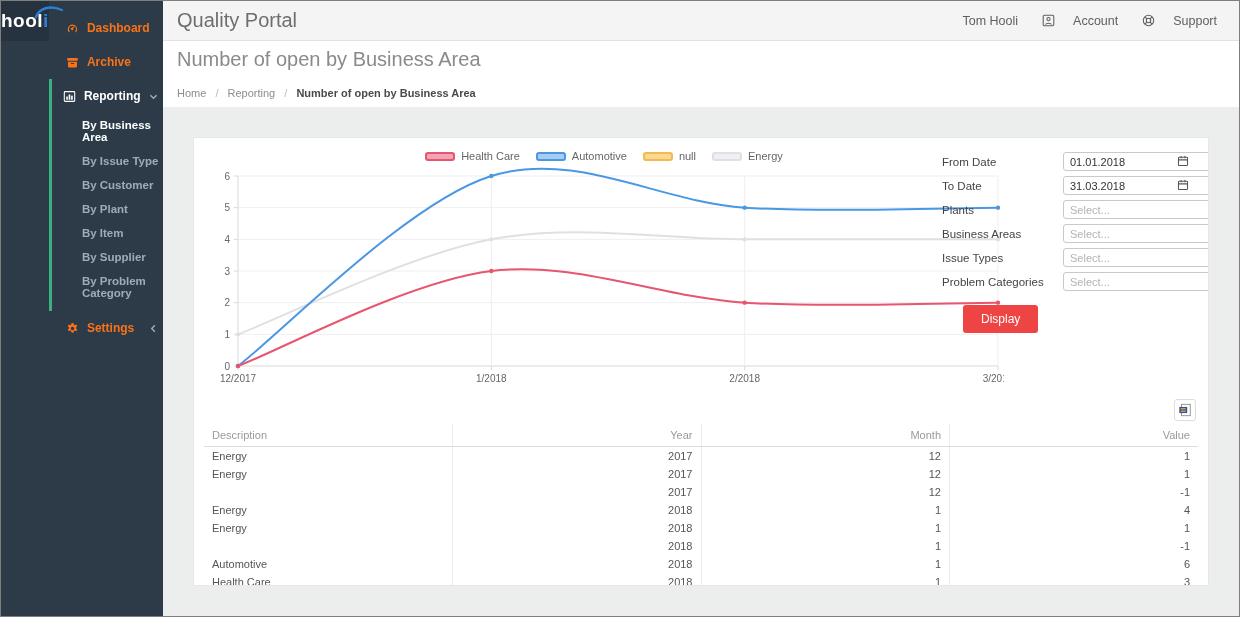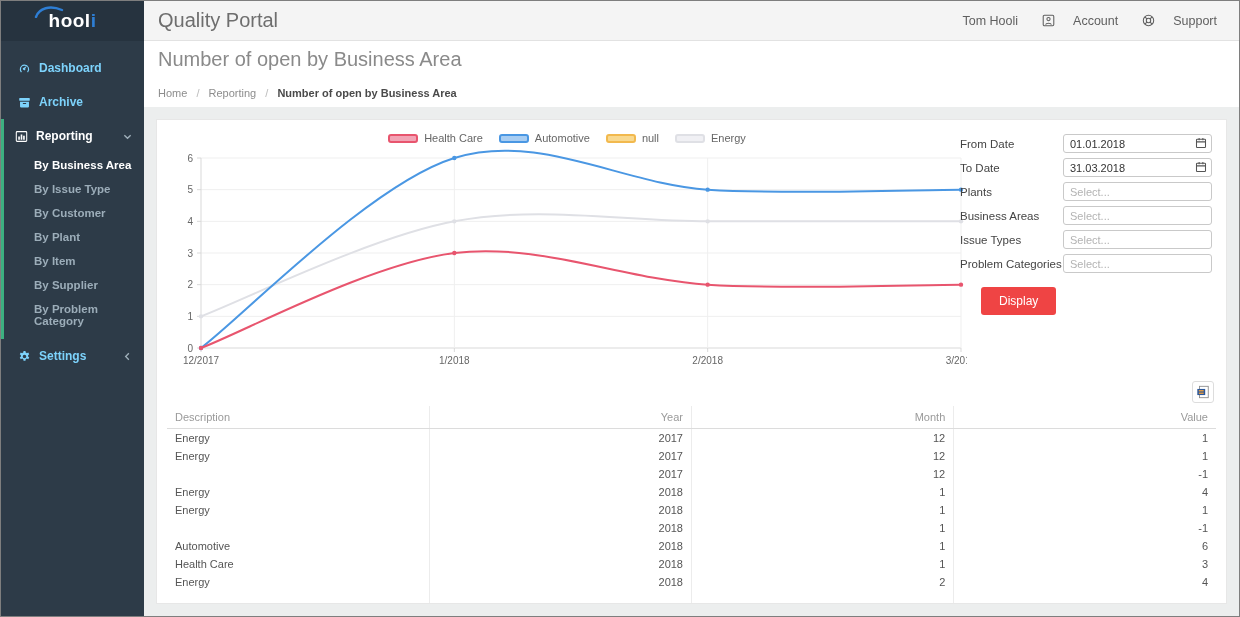--- a/index.html
+++ b/index.html
@@ -4,30 +4,30 @@
 <style>
   * { box-sizing: border-box; margin: 0; padding: 0; }
   html,body { width:1240px; height:617px; }
   body {
     font-family:"Liberation Sans","DejaVu Sans",sans-serif;
     background:#eceeee; border:1px solid #7e7e7e; overflow:hidden;
   }
   .app { display:flex; height:100%; }
 
   
-  .sidebar { width:143px; flex-shrink:0; background:#2d3b48; display:flex; flex-direction:column; }
+  .sidebar { width:162px; flex-shrink:0; background:#2d3b48; display:flex; flex-direction:row; }
   .logo { height:40px; background:#26333f; color:#fff; display:flex; align-items:center; justify-content:center;
           font-size:19px; font-weight:bold; letter-spacing:.5px; position:relative; cursor:pointer; }
   .logo-swoosh { position:absolute; left:33px; top:5px; }
   .logo-i { color:#2e7ed4; }
   .nav { padding-top:10px; font-size:12px; }
   .nav-group { border-left:3px solid transparent; }
   .nav-group.active { border-left-color:#3db081; }
   .nav-item { display:flex; align-items:center; gap:8px; padding:10px 12px 10px 14px; font-weight:bold;
-              color:#7dd3fc; cursor:pointer; }
+              color:#f97316; cursor:pointer; }
   .nav-group.active > .nav-item { color:#fff; padding-left:11px; }
   .nav-item svg.mi { flex-shrink:0; }
   .chev { margin-left:auto; color:#9fb0ba; }
   .sub { padding:0 0 6px; }
   .sub-item { padding:6px 10px 6px 33px; font-size:11.5px; font-weight:bold; color:#9cadb9; cursor:pointer; }
   .nav-group.active .sub-item { padding-left:30px; }
   .sub-item.active { color:#ffffff; }
 
   
   .main { flex:1; min-width:0; display:flex; flex-direction:column; }
@@ -38,37 +38,37 @@
   .entry { display:flex; align-items:center; gap:18px; cursor:pointer; }
   .user { cursor:pointer; }
 
   .pagehead { background:#fff; padding:7px 14px 8px; flex-shrink:0; }
   .page-title { font-size:20px; color:#8a8a8a; }
   .crumbs { margin-top:16px; font-size:11px; color:#8d8d8d; }
   .crumbs .sep { margin:0 6px; color:#bcbcbc; }
   .crumbs .link { cursor:pointer; }
   .crumbs .last { color:#4a4a4a; font-weight:bold; }
 
-  .content { flex:1; padding:12px; overflow:hidden; }
+  .content { flex:1; padding:30px; overflow:hidden; }
   .card { background:#fff; border:1px solid #e7e7e7; height:100%; padding:10px 10px 4px; position:relative; overflow:hidden; }
 
   
   .chart-zone { width:800px; }
   .legend { display:flex; justify-content:center; align-items:center; gap:16px; height:16px;
             font-size:11px; color:#666; margin-bottom:2px; }
   .legend-item { display:flex; align-items:center; gap:6px; cursor:pointer; }
   .legend-sw { width:30px; height:9px; border-radius:3px; border:2px solid; }
 
   
   .filters { position:absolute; top:14px; right:14px; width:252px; font-size:11.5px; color:#444; }
   .f-row { display:flex; align-items:center; margin-bottom:5px; }
   .f-label { width:103px; flex-shrink:0; }
   .f-ctrl { flex:1; position:relative; }
   .f-ctrl input { width:100%; height:19px; border:1px solid #c9c9c9; border-radius:3px; font-size:11px;
-                  padding:0 20px 0 6px; color:#333; font-family:inherit; outline:none; }
+                  padding:0 20px 0 6px; color:#333; font-family:inherit; outline:none;margin-left:18px; }
   .f-ctrl input::placeholder { color:#b3b3b3; }
   .cal { position:absolute; right:5px; top:3px; cursor:pointer; }
   .display-btn { margin:9px 0 0 21px; background:#ef4444; color:#fff; border:none; border-radius:3px;
                  font-size:12px; padding:7px 18px; cursor:pointer; font-family:inherit; }
 
   
   .export-row { display:flex; justify-content:flex-end; margin:3px 2px 3px 0; }
   .export-btn { width:22px; height:22px; border:1px solid #ddd; border-radius:3px; background:#fff;
                 display:flex; align-items:center; justify-content:center; cursor:pointer; padding:0; }
 

